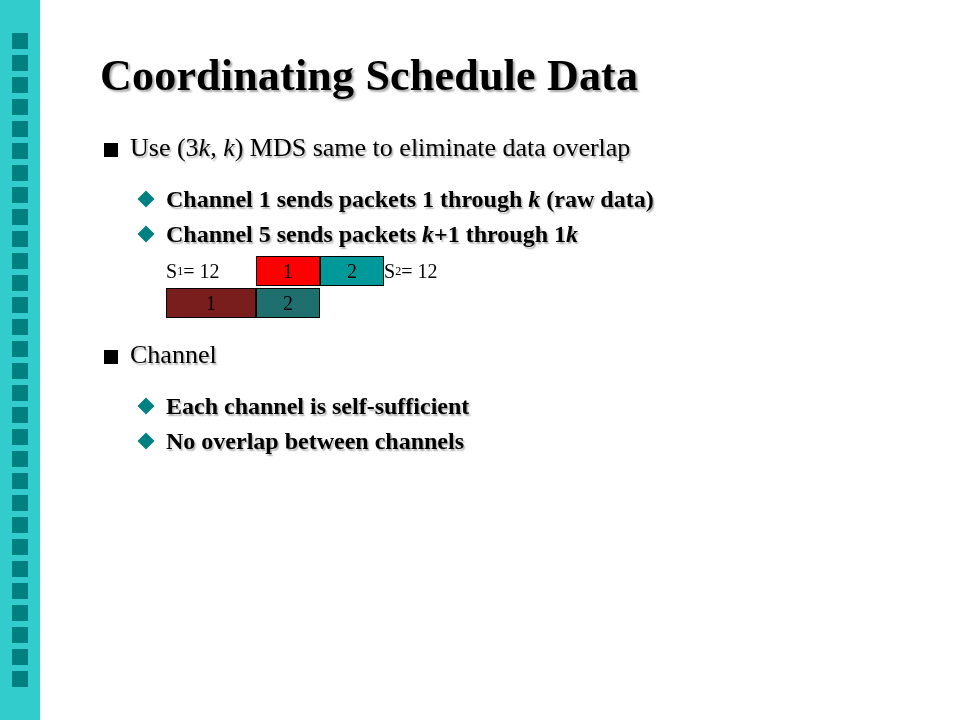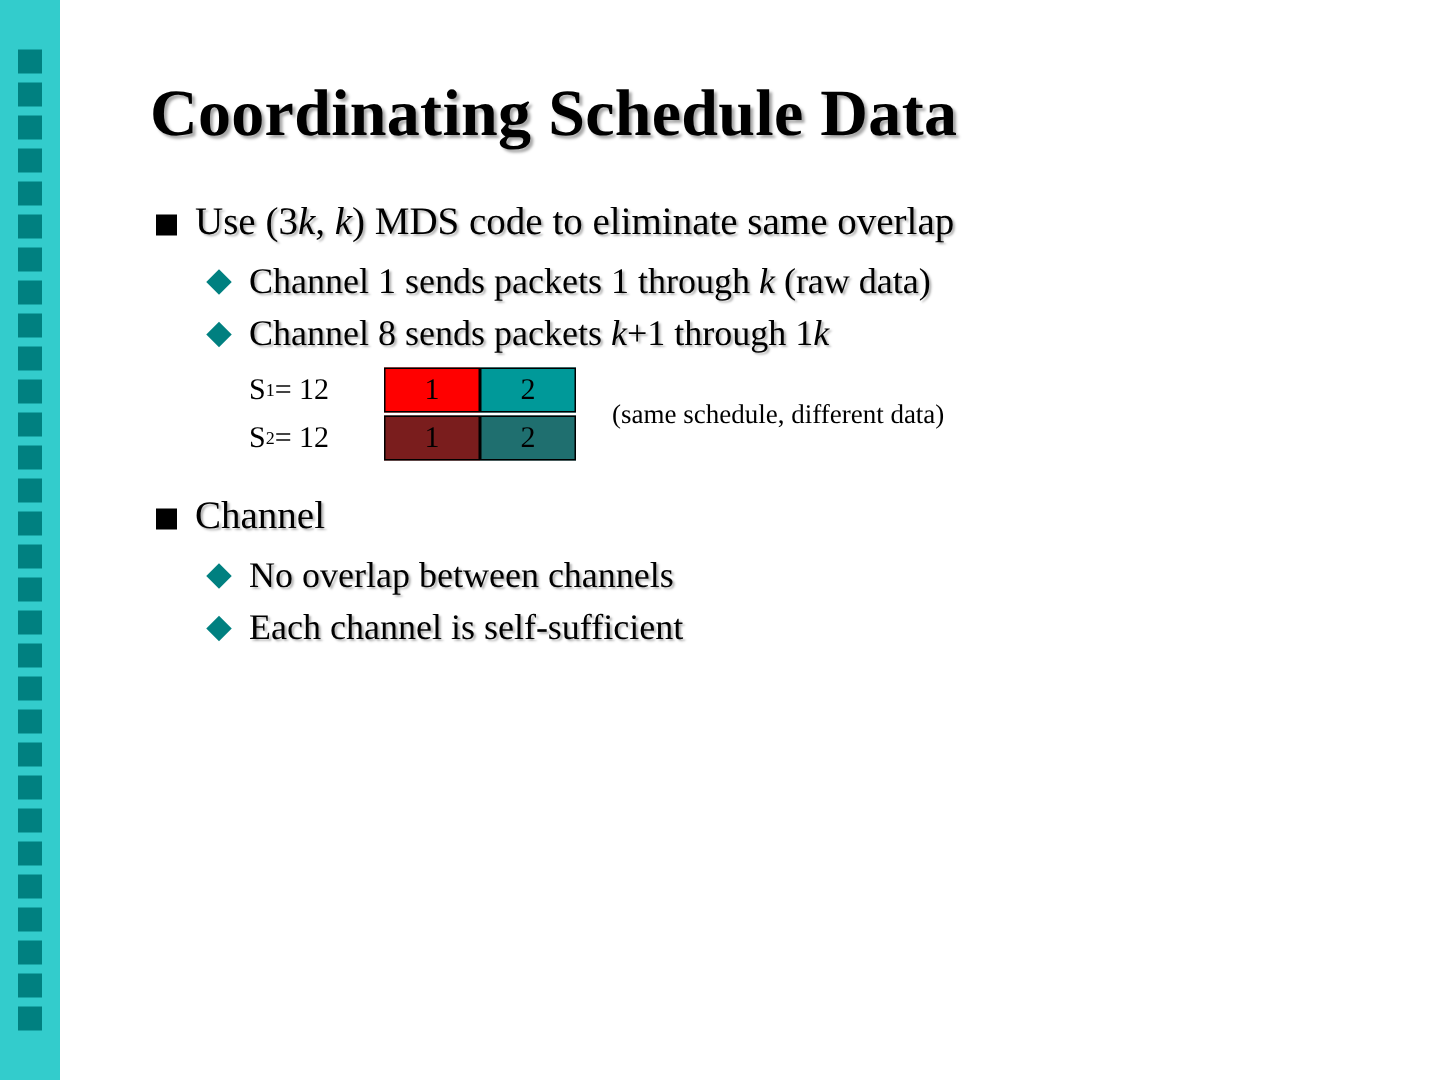--- a/index.html
+++ b/index.html
@@ -49,21 +49,21 @@
     padding-left: 30px;
     text-shadow: 1.5px 1.5px 1.5px rgba(0,0,0,0.3);
   }
   .bullets > li::before {
     content: "";
     position: absolute;
     left: 4px; top: 10px;
     width: 14px; height: 14px;
     background: #000;
   }
-  .sub { list-style: none; margin: 12px 0 8px 8px; }
+  .sub { list-style: none; margin: 23px 0 8px 8px; font-weight: bold; }
   .sub > li {
     font-size: 24px;
     margin: 8px 0;
     position: relative;
     padding-left: 28px;
     text-shadow: 1.5px 1.5px 1.5px rgba(0,0,0,0.3);
   }
   .sub > li::before {
     content: "";
     position: absolute;
@@ -146,52 +146,51 @@
   <div class="sq"></div>
   <div class="sq"></div>
 </div>
 
 <div class="slide">
 
   <h1 class="title">Coordinating Schedule Data</h1>
 
   <ul class="bullets">
     <li>
-      <span>Use (3</span><span class="i">k</span><span>, </span><span class="i">k</span><span>) MDS code to eliminate same overlap</span>
+      <span>Use (3</span><span class="i">k</span><span>, </span><span class="i">k</span><span>) MDS same to eliminate data overlap</span>
       <ul class="sub">
         <li>
           <span>Channel 1 sends packets 1 through </span><span class="i">k</span><span> (raw data)</span>
         </li>
         <li>
-          <span>Channel 8 sends packets </span><span class="i">k</span><span>+1 through 1</span><span class="i">k</span>
+          <span>Channel 5 sends packets </span><span class="i">k</span><span>+1 through 1</span><span class="i">k</span>
         </li>
       </ul>
 
       <div class="diagram">
         <div class="lab">
           <span>S</span>
             <sub>1</sub>
             <span> = 12</span>
         </div>
         <div class="cell c-red">1</div>
         <div class="cell c-teal">2</div>
-        <div class="note">(same schedule, different data)</div>
 
         <div class="lab">
           <span>S</span>
             <sub>2</sub>
             <span> = 12</span>
         </div>
         <div class="cell c-maroon">1</div>
         <div class="cell c-dteal">2</div>
       </div>
     </li>
 
     <li>
       <span>Channel</span>
       <ul class="sub">
+        <li>Each channel is self-sufficient</li>
         <li>No overlap between channels</li>
-        <li>Each channel is self-sufficient</li>
       </ul>
     </li>
   </ul>
 
 </div>
 
 </body></html>

